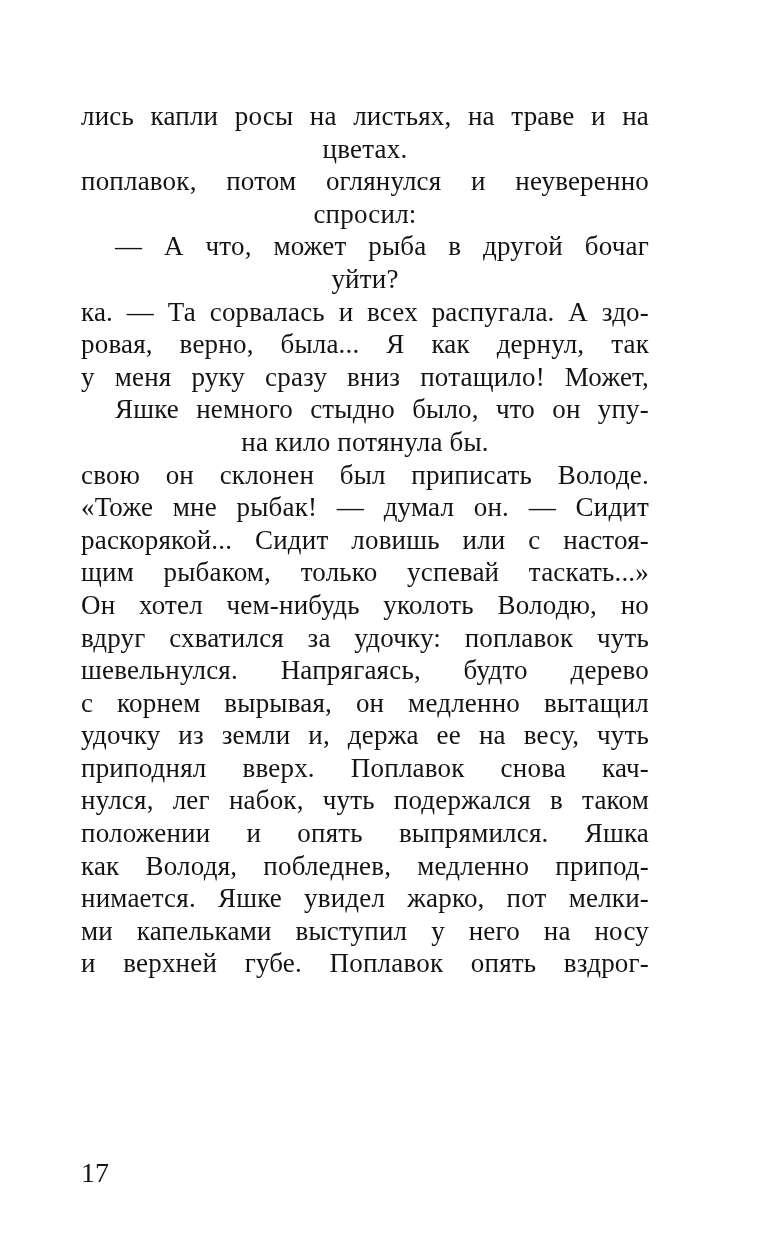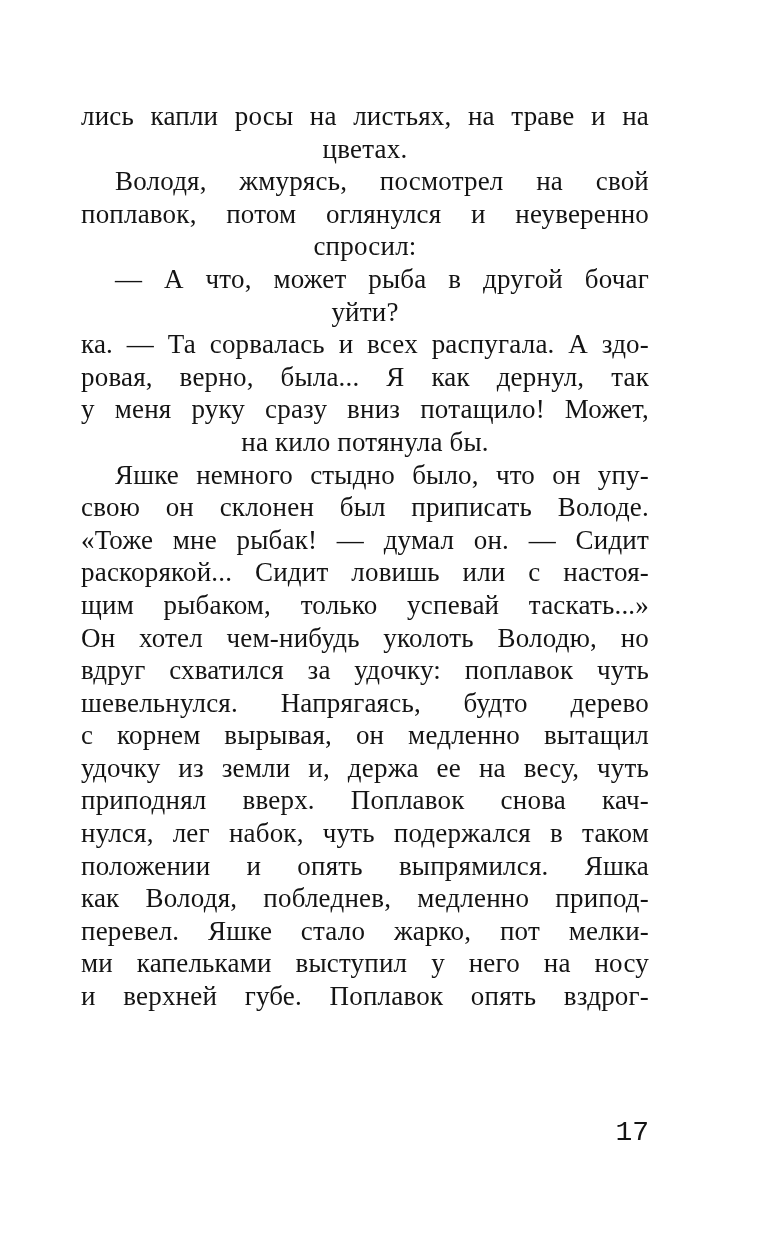--- a/index.html
+++ b/index.html
@@ -38,56 +38,54 @@
     white-space: normal;
     text-align: justify;
     text-align-last: justify;
   }
   .line.indent {
     padding-left: 34px;
   }
   .page-number {
     position: absolute;
     left: 81px;
-    top: 1116px;
+    top: 1156px;
     width: 568px;
-    text-align: right;
+    text-align: left;
     font-size: 28px;
     line-height: 34px;
-    font-family: Liberation Mono, monospace;
   }
 </style>
 </head>
 <body>
 
 <div class="page">
   <div class="text-block" id="text-block">
       <div class="line j">лись капли росы на листьях, на траве и на</div>
       <div class="line">цветах.</div>
-      <div class="line j indent">Володя, жмурясь, посмотрел на свой</div>
       <div class="line j">поплавок, потом оглянулся и неуверенно</div>
       <div class="line">спросил:</div>
       <div class="line j indent">— А что, может рыба в другой бочаг</div>
       <div class="line">уйти?</div>
       <div class="line j">ка. — Та сорвалась и всех распугала. А здо-</div>
       <div class="line j">ровая, верно, была... Я как дернул, так</div>
       <div class="line j">у меня руку сразу вниз потащило! Может,</div>
+      <div class="line j indent">Яшке немного стыдно было, что он упу-</div>
       <div class="line">на кило потянула бы.</div>
-      <div class="line j indent">Яшке немного стыдно было, что он упу-</div>
       <div class="line j">свою он склонен был приписать Володе.</div>
       <div class="line j">«Тоже мне рыбак! — думал он. — Сидит</div>
       <div class="line j">раскорякой... Сидит ловишь или с настоя-</div>
       <div class="line j">щим рыбаком, только успевай таскать...»</div>
       <div class="line j">Он хотел чем-нибудь уколоть Володю, но</div>
       <div class="line j">вдруг схватился за удочку: поплавок чуть</div>
       <div class="line j">шевельнулся. Напрягаясь, будто дерево</div>
       <div class="line j">с корнем вырывая, он медленно вытащил</div>
       <div class="line j">удочку из земли и, держа ее на весу, чуть</div>
       <div class="line j">приподнял вверх. Поплавок снова кач-</div>
       <div class="line j">нулся, лег набок, чуть подержался в таком</div>
       <div class="line j">положении и опять выпрямился. Яшка</div>
       <div class="line j">как Володя, побледнев, медленно припод-</div>
-      <div class="line j">перевел. Яшке стало жарко, пот мелки-</div>
+      <div class="line j">нимается. Яшке увидел жарко, пот мелки-</div>
       <div class="line j">ми капельками выступил у него на носу</div>
       <div class="line j">и верхней губе. Поплавок опять вздрог-</div>
     </div>
   <div class="page-number">17</div>
 </div>
 
 </body></html>

